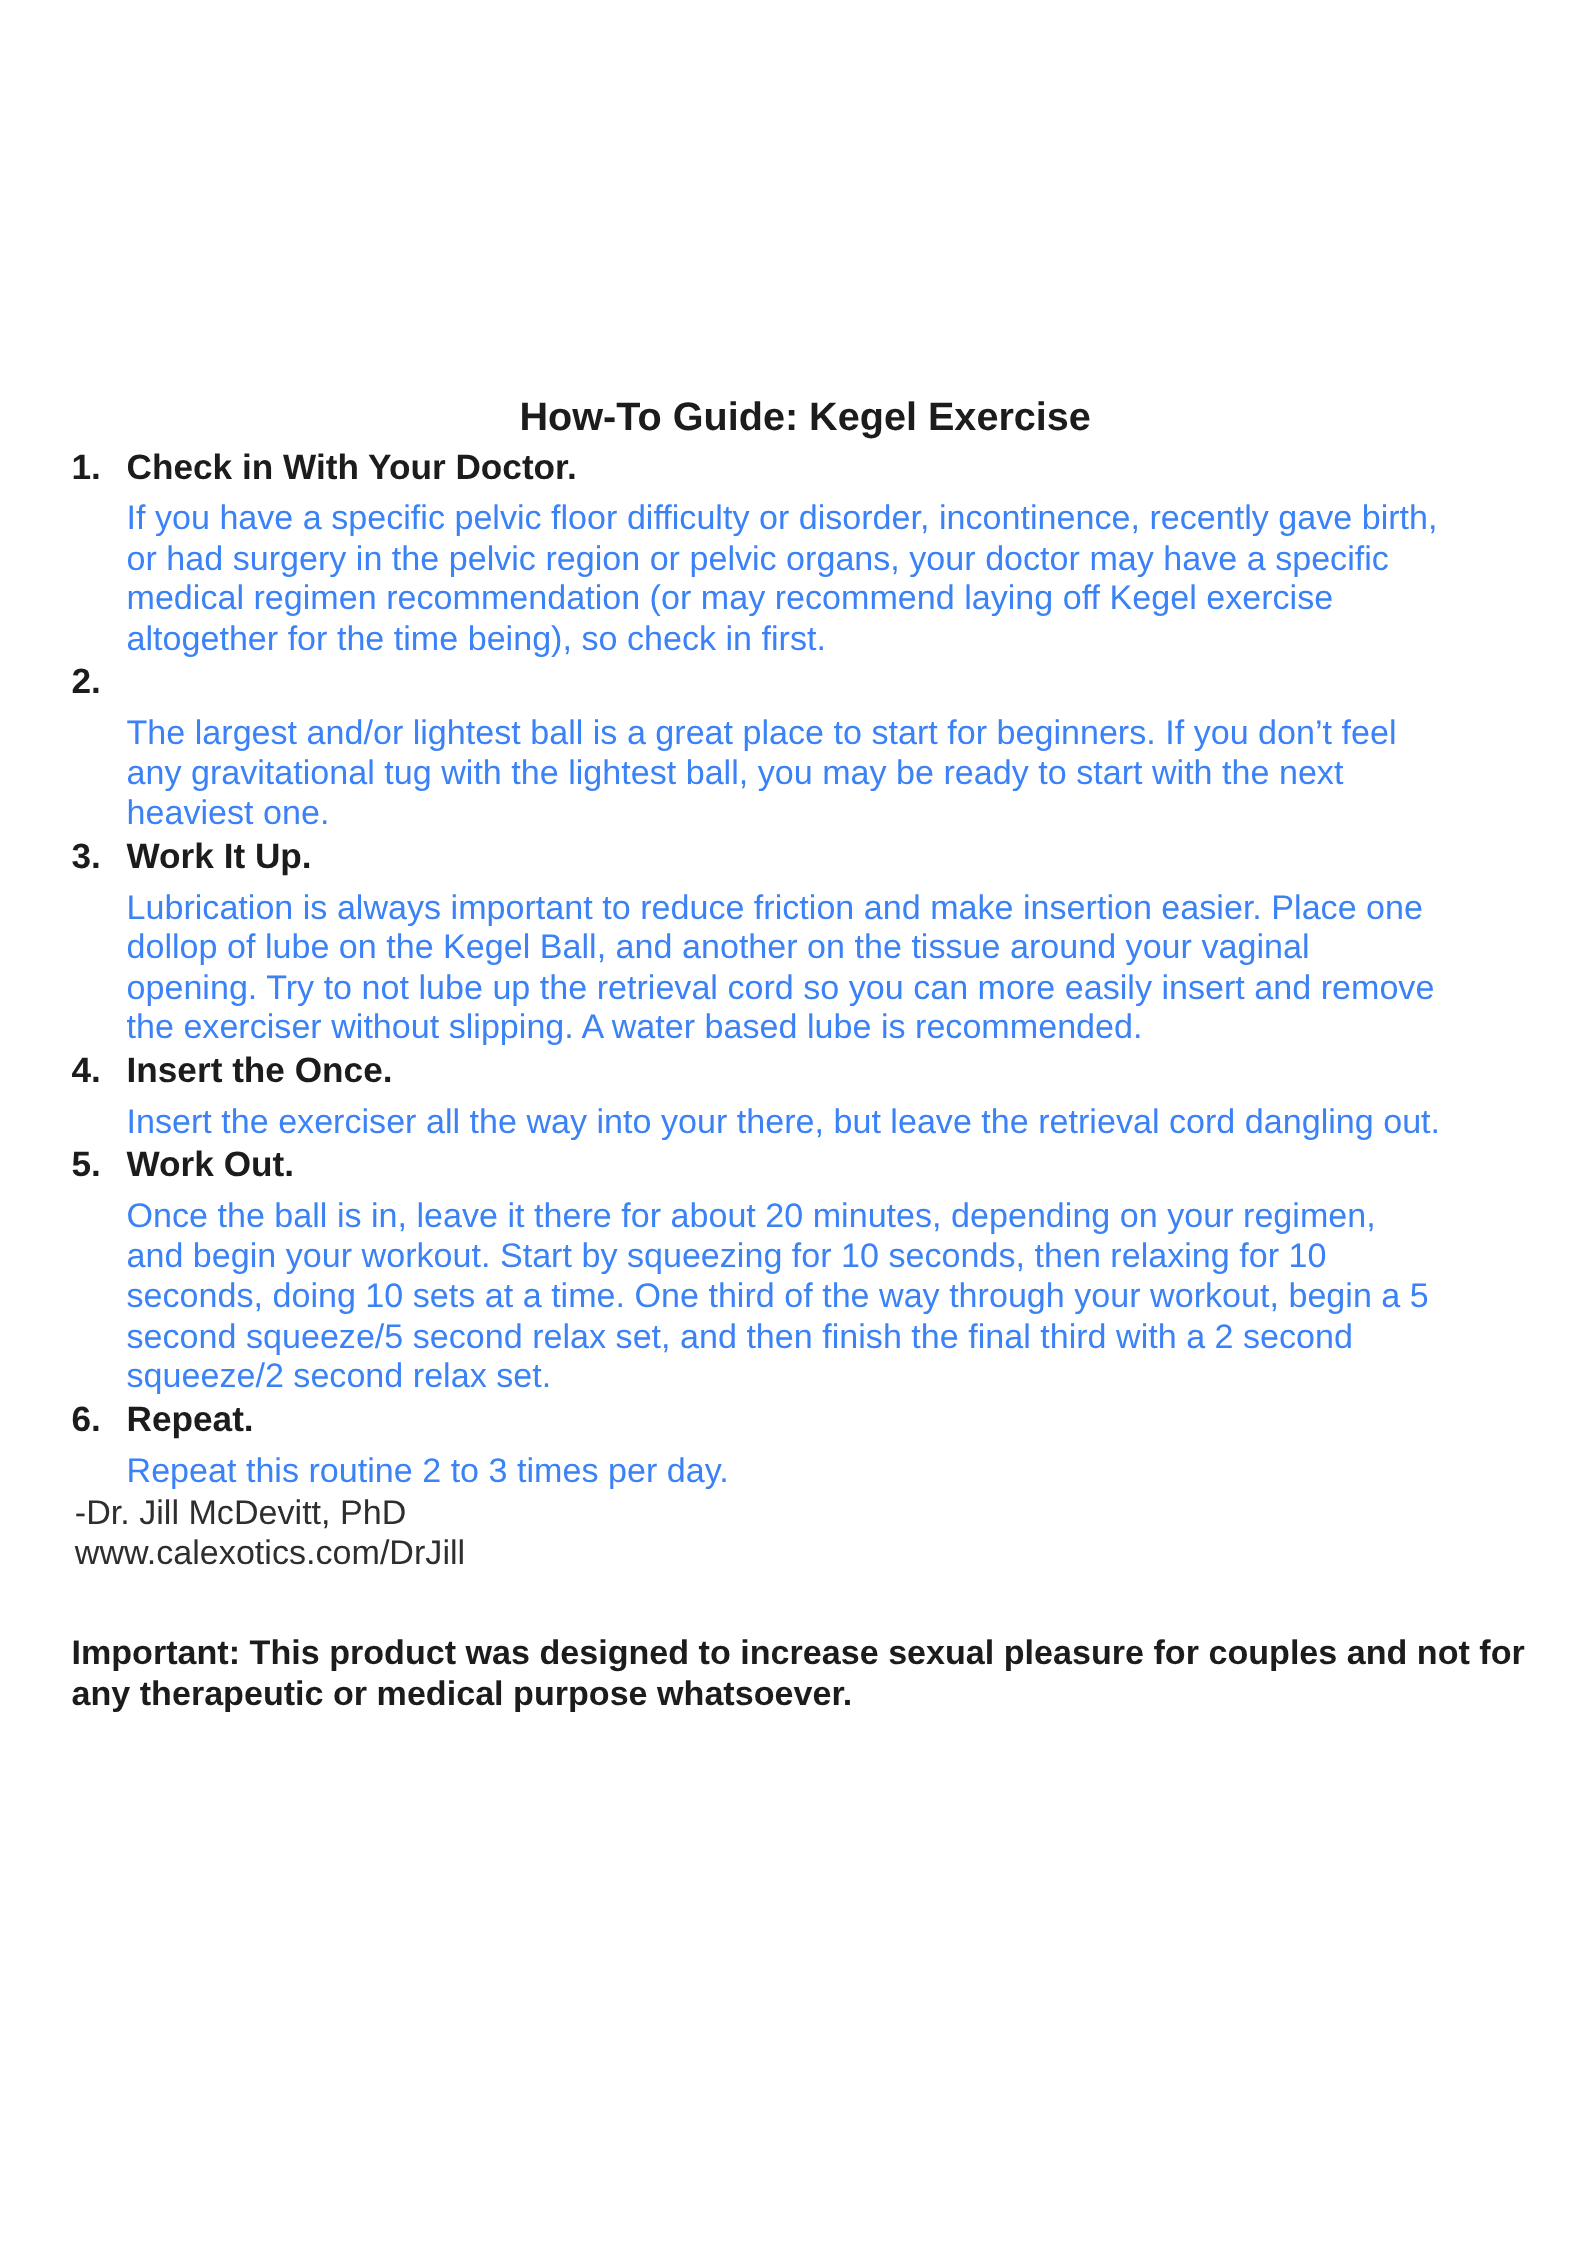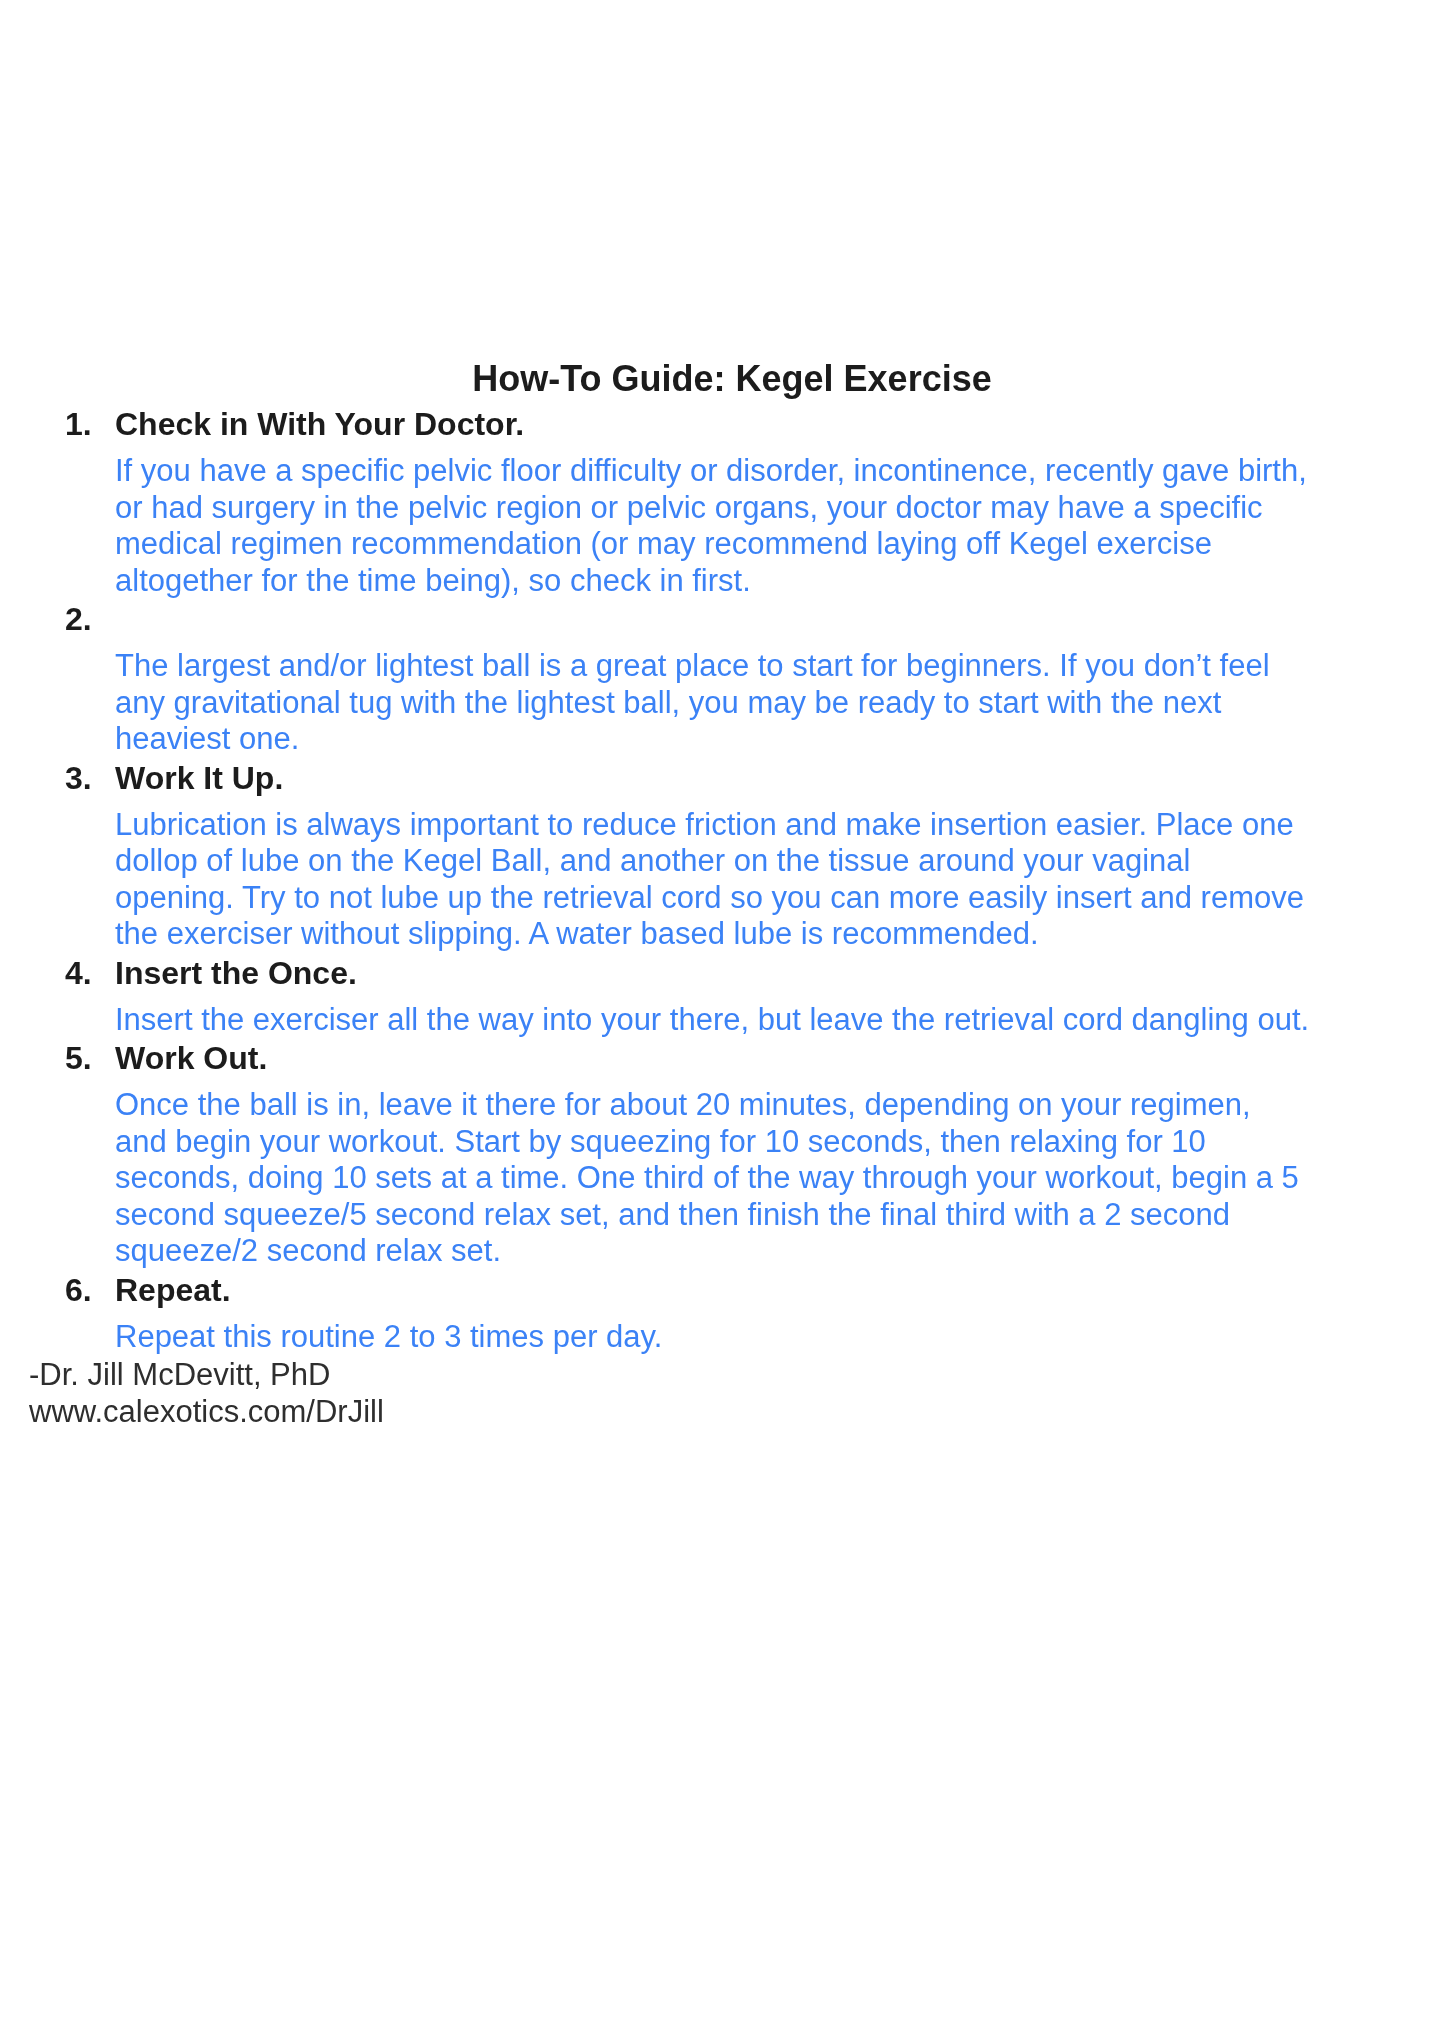--- a/index.html
+++ b/index.html
@@ -47,21 +47,21 @@
     margin: 0 0 2px 50px;
     width: 1195px;
     font-size: 31px;
     line-height: 36.5px;
     color: #3b82f6;
   }
   .byline, .site-url {
     font-size: 31px;
     line-height: 36.5px;
     color: #2e2e2e;
-    margin-left: 29px;
+    margin-left: 68px;
   }
   .disclaimer {
     margin: 54px 0 0 65px;
     width: 1330px;
     font-weight: bold;
     font-size: 31px;
     line-height: 37px;
     color: #1c1c1c;
   }
 </style>
@@ -120,14 +120,15 @@
       </div>
       <div class="step-body">Repeat this routine 2 to 3 times per day.</div>
     </div>
 
   </div>
 
   <div class="byline">-Dr. Jill McDevitt, PhD</div>
 
   <div class="site-url">www.calexotics.com/DrJill</div>
 
+  <div class="disclaimer">Important: This product was designed to increase sexual pleasure for couples and not for any therapeutic or medical purpose whatsoever.</div>
 
 </div>
 
 </body></html>

